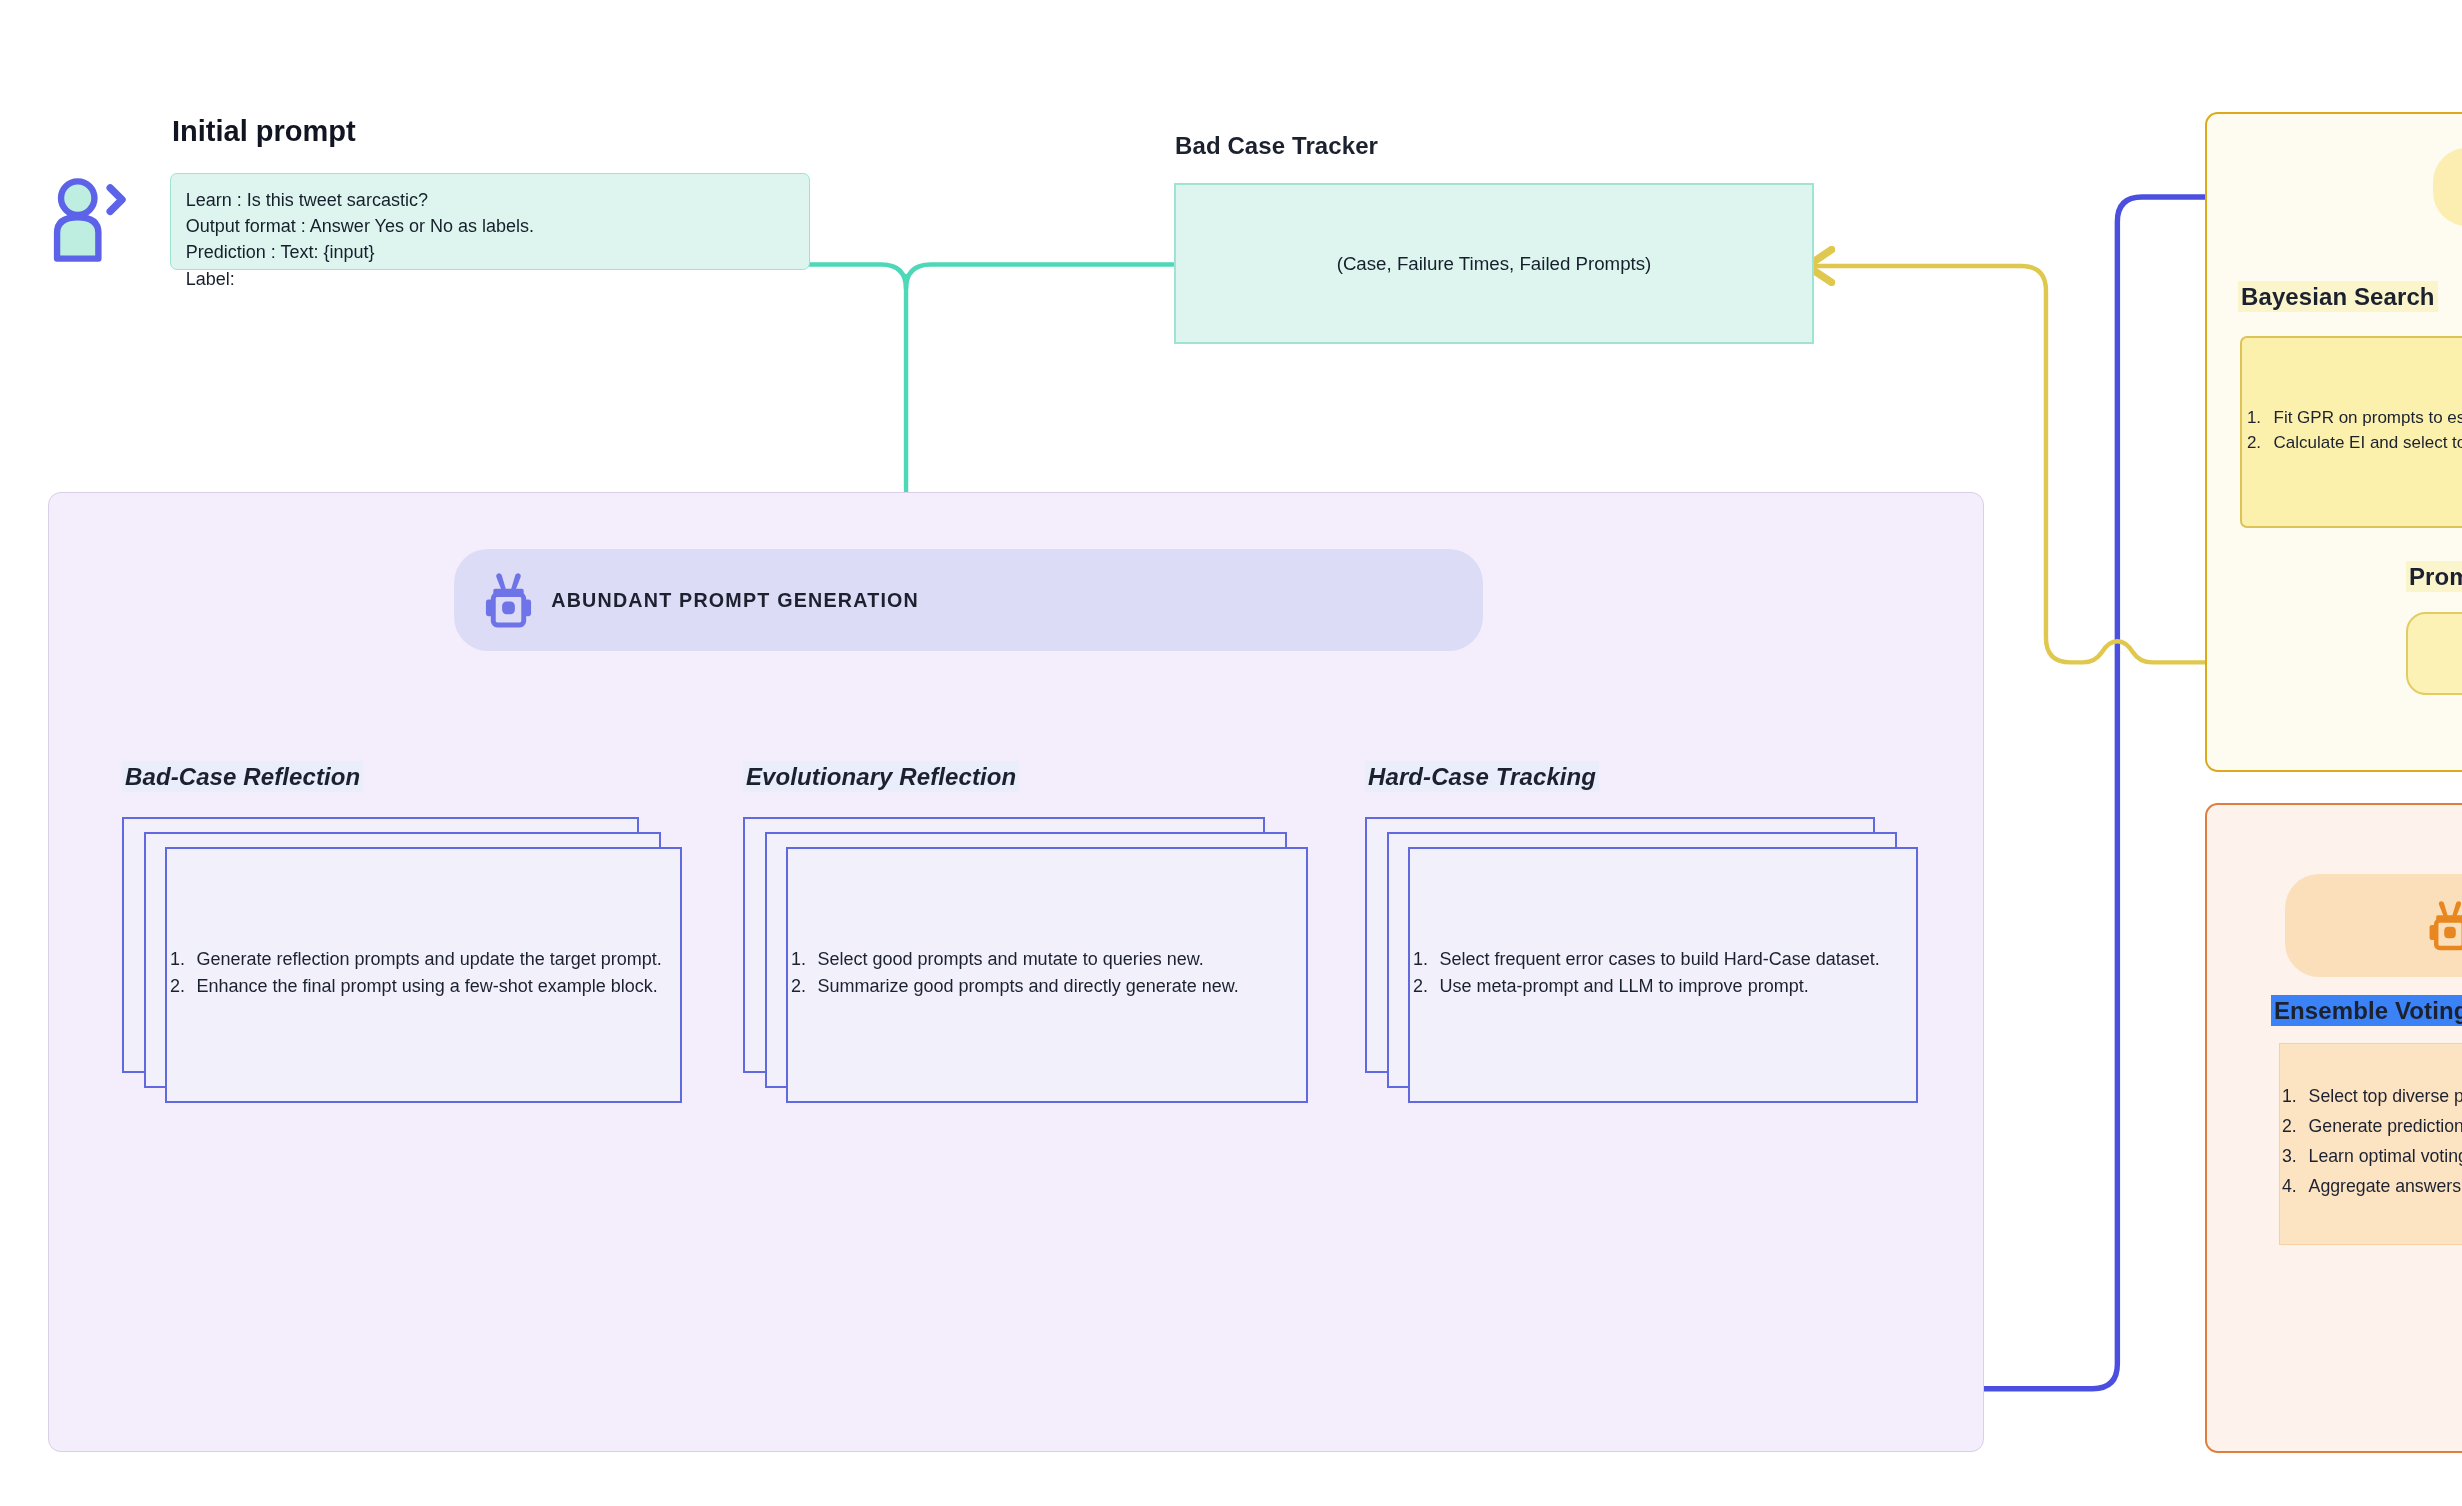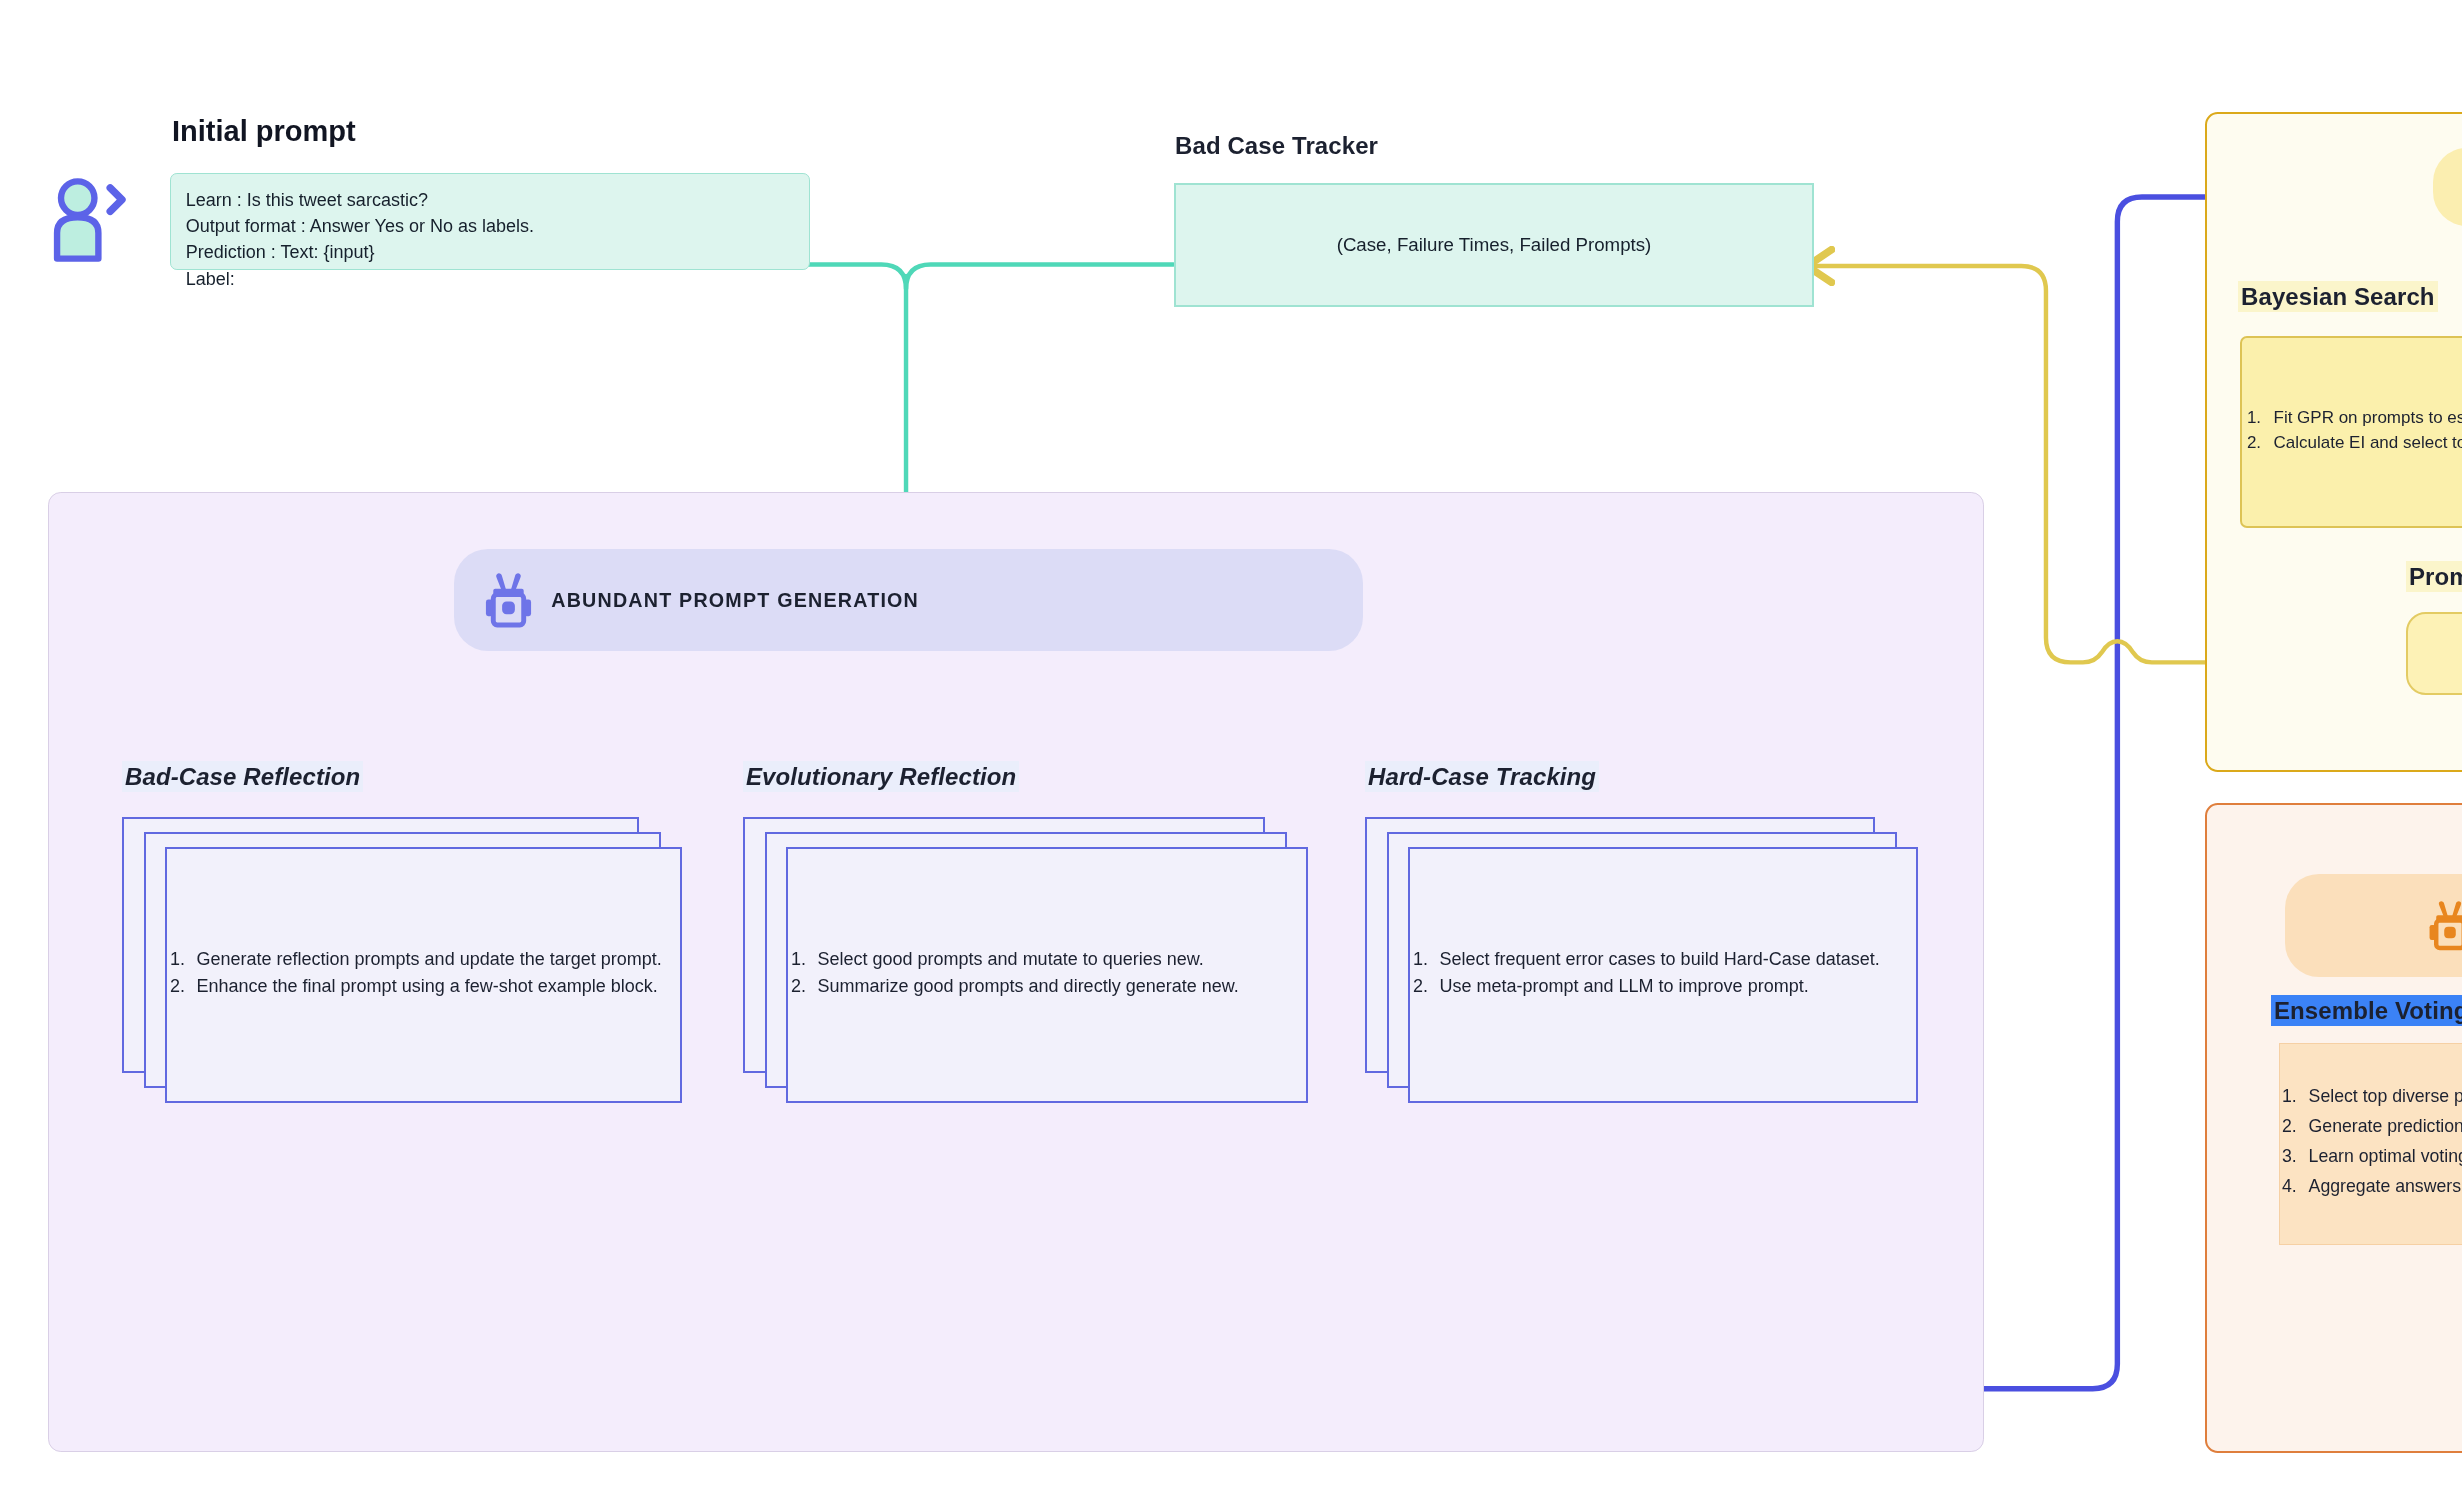--- a/index.html
+++ b/index.html
@@ -176,25 +176,25 @@
   </div>
 
   <div class="abs prompt-box" style="left:170px;top:173px;width:640px;height:97px;">
     <div class="prompt-line">Learn : Is this tweet sarcastic?</div>
     <div class="prompt-line">Output format : Answer Yes or No as labels.</div>
     <div class="prompt-line">Prediction : Text: {input}</div>
     <div class="prompt-line">Label:</div>
   </div>
 
   <div class="abs sec-title" style="left:1175px;top:132px;">Bad Case Tracker</div>
-  <div class="abs tracker-box" style="left:1174px;top:183px;width:640px;height:124px;">
+  <div class="abs tracker-box" style="left:1174px;top:183px;width:640px;height:161px;">
     <span>(Case, Failure Times, Failed Prompts)</span>
   </div>
 
-  <div class="abs stage-pill pill-purple" style="left:454px;top:549px;width:909px;height:102px;">
+  <div class="abs stage-pill pill-purple" style="left:454px;top:549px;width:1029px;height:102px;">
     <span>
       <svg width="53" height="58" viewBox="0 0 108 118">
         <g fill="#6e74e8">
           <path d="M31,8 C34,5 40,7 41,13 L49,40 L41,44 L30,16 C28,11 29,10 31,8 Z"></path>
           <path d="M77,8 C74,5 68,7 67,13 L59,40 L67,44 L78,16 C80,11 79,10 77,8 Z"></path>
           <rect x="23" y="38" width="62" height="14" rx="4"></rect>
           <rect x="23" y="50" width="62" height="62" rx="8" fill="none" stroke="#6e74e8" stroke-width="10"></rect>
           <rect x="8" y="60" width="14" height="34" rx="5"></rect>
           <rect x="86" y="60" width="14" height="34" rx="5"></rect>
           <rect x="41" y="64" width="26" height="26" rx="9"></rect>

